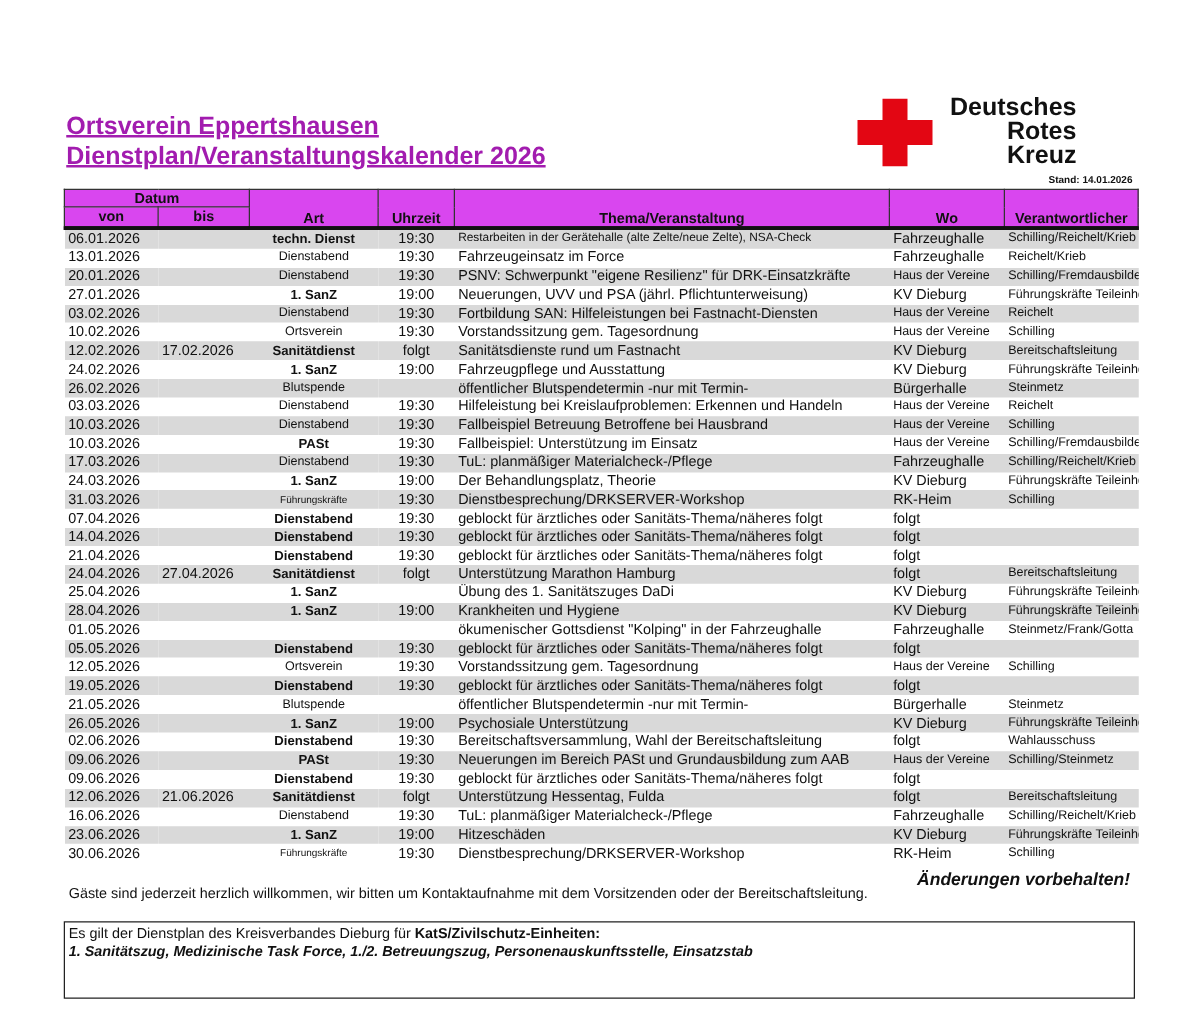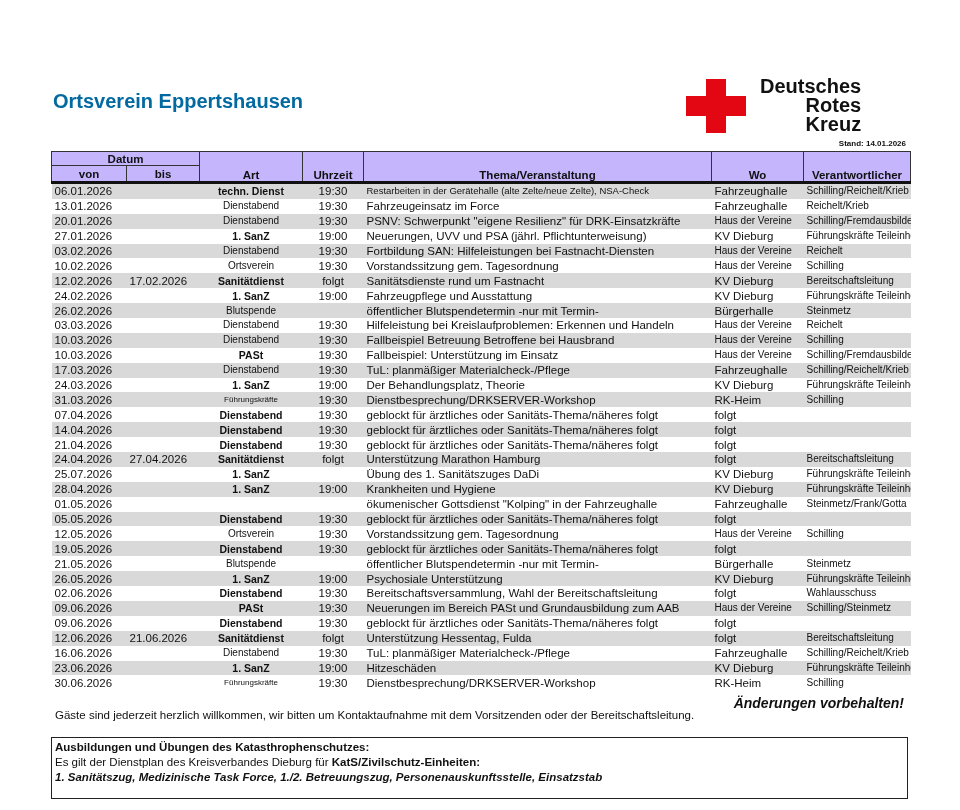--- a/index.html
+++ b/index.html
@@ -1,28 +1,28 @@
 <!DOCTYPE html>
 <html><head>
 <meta charset="utf-8">
 <style>
   html, body { margin:0; padding:0; background:#ffffff; }
   body { width:960px; height:810px; position:relative; font-family:"Liberation Sans", sans-serif; color:#111; overflow:hidden; }
-  .title { position:absolute; left:53px; top:89px; font-weight:bold; font-size:20px; line-height:24px; color:#0369a1; }
+  .title { position:absolute; left:53px; top:89px; font-weight:bold; font-size:20px; line-height:24px; color:#a21caf;text-decoration:underline; }
   .logo { position:absolute; left:686px; top:79px; width:230px; height:60px; }
   .cross { position:absolute; left:0; top:0; width:60px; height:54px; }
   .cross .v { position:absolute; left:20px; top:0; width:20px; height:54px; background:#e30613; }
   .cross .h { position:absolute; left:0; top:17px; width:60px; height:20px; background:#e30613; }
   .logo-text { position:absolute; left:74px; top:-2px; font-weight:bold; font-size:20px; line-height:19px; color:#111;text-align:right; }
   .stand { position:absolute; right:54px; top:139px; font-size:8px; font-weight:bold; }
 
   table.plan { position:absolute; left:51px; top:151px; width:859px; border-collapse:collapse; table-layout:fixed; font-size:11.5px; }
   table.plan col.c-von { width:75px; } table.plan col.c-bis { width:73px; } table.plan col.c-art { width:103px; }
   table.plan col.c-zeit { width:61px; } table.plan col.c-thema { width:348px; } table.plan col.c-wo { width:92px; } table.plan col.c-ver { width:107px; }
-  table.plan th { background:#c4b5fd; border:1.5px solid #333; font-weight:bold; font-size:11.5px; padding:0; }
+  table.plan th { background:#d946ef; border:1.5px solid #333; font-weight:bold; font-size:11.5px; padding:0; }
   table.plan thead tr.h1 th { height:13px; }
   table.plan thead tr.h2 th { height:15px; }
   table.plan thead { border-bottom:3px solid #111; }
   table.plan td { padding:0 0 0 3px; height:14.9px; line-height:14px; white-space:nowrap; overflow:hidden; }
   table.plan tbody tr:nth-child(odd) td { background:#d9d9d9; }
   table.plan td.art { text-align:center; font-size:10px; padding:0; }
   table.plan td.art.bold { font-weight:bold; font-size:10.5px; }
   table.plan td.art.tiny { font-size:8px; }
   table.plan td.zeit { text-align:center; padding:0; }
   table.plan td.thema.small { font-size:9.5px; }
@@ -32,20 +32,21 @@
   .gaeste { position:absolute; left:55px; top:709px; font-size:11.5px; }
   .box { position:absolute; left:51px; top:737px; width:857px; height:62px; border:1px solid #222; font-size:11.5px; line-height:15px; padding:2px 0 0 3px; box-sizing:border-box; }
   .box .l1 { font-weight:bold; }
   .box .l4 { font-weight:bold; font-style:italic; }
 </style>
 </head>
 <body>
 
 <div class="title">
   <div>Ortsverein Eppertshausen</div>
+  <div>Dienstplan/Veranstaltungskalender 2026</div>
 </div>
 
 <div class="logo">
   <div class="cross">
       <div class="v"></div>
       <div class="h"></div>
     </div>
   <div class="logo-text">
     <div>Deutsches</div>
     <div>Rotes</div>
@@ -245,21 +246,21 @@
       <tr>
         <td class="von">24.04.2026</td>
         <td class="bis">27.04.2026</td>
         <td class="art bold">Sanitätdienst</td>
         <td class="zeit">folgt</td>
         <td class="thema">Unterstützung Marathon Hamburg</td>
         <td class="wo">folgt</td>
         <td class="ver">Bereitschaftsleitung</td>
       </tr>
       <tr>
-        <td class="von">25.07.2026</td>
+        <td class="von">25.04.2026</td>
         <td class="bis"></td>
         <td class="art bold">1. SanZ</td>
         <td class="zeit"></td>
         <td class="thema">Übung des 1. Sanitätszuges DaDi</td>
         <td class="wo">KV Dieburg</td>
         <td class="ver">Führungskräfte Teileinheiten</td>
       </tr>
       <tr>
         <td class="von">28.04.2026</td>
         <td class="bis"></td>
@@ -386,16 +387,15 @@
         <td class="wo">RK-Heim</td>
         <td class="ver">Schilling</td>
       </tr>
     </tbody>
 </table>
 
 <div class="vorbehalt">Änderungen vorbehalten!</div>
 <div class="gaeste">Gäste sind jederzeit herzlich willkommen, wir bitten um Kontaktaufnahme mit dem Vorsitzenden oder der Bereitschaftsleitung.</div>
 
 <div class="box">
-  <div class="l1">Ausbildungen und Übungen des Katasthrophenschutzes:</div>
   <div><span>Es gilt der Dienstplan des Kreisverbandes Dieburg für </span><b>KatS/Zivilschutz-Einheiten:</b></div>
   <div class="l4">1. Sanitätszug, Medizinische Task Force, 1./2. Betreuungszug, Personenauskunftsstelle, Einsatzstab</div>
 </div>
 
 </body></html>

